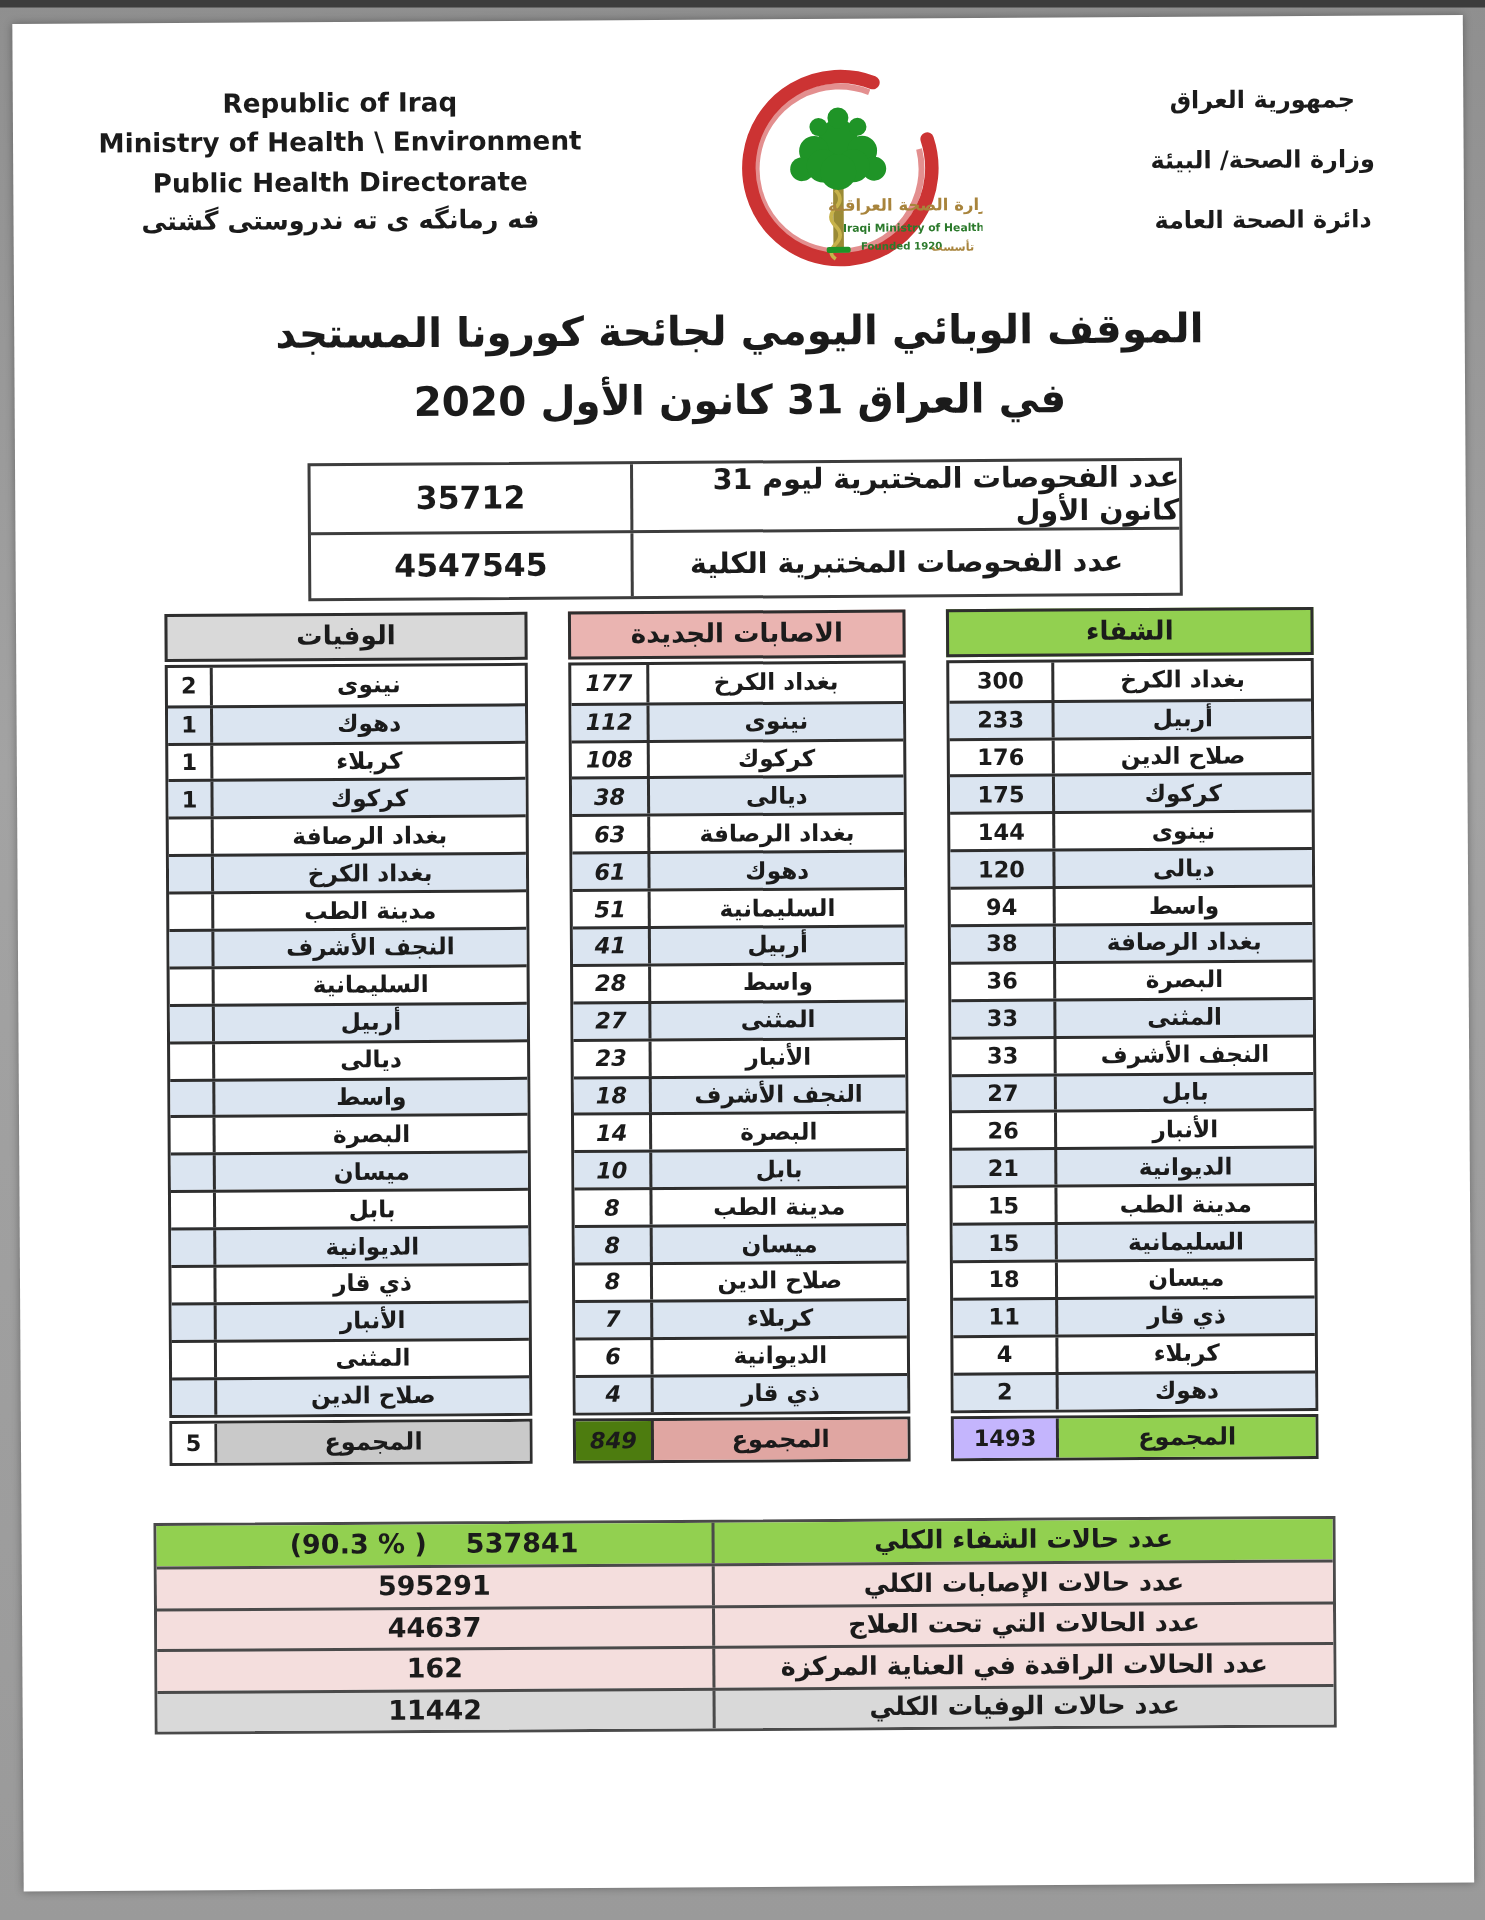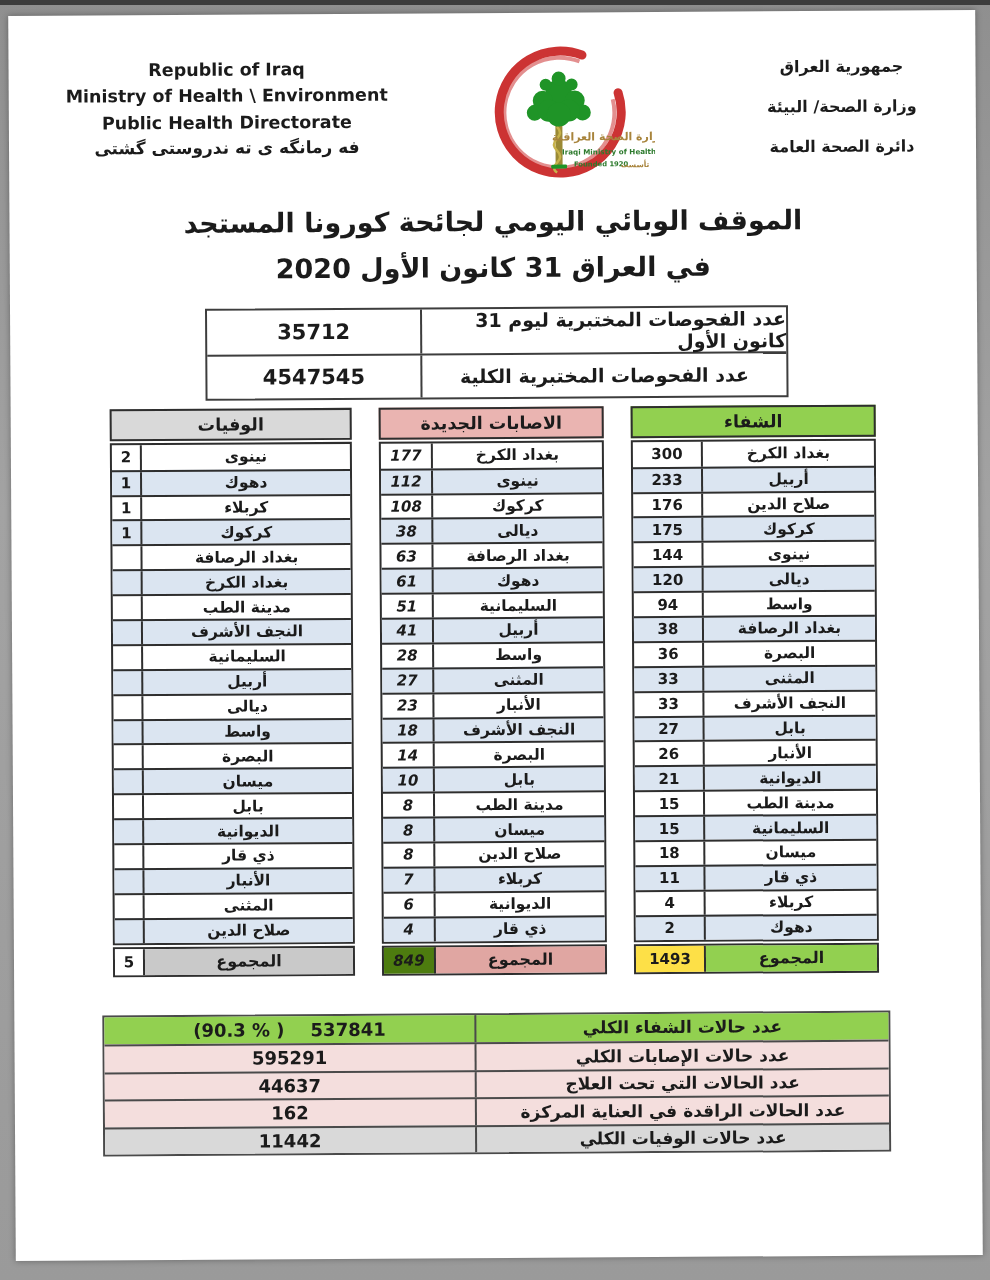--- a/index.html
+++ b/index.html
@@ -398,21 +398,21 @@
             <div class="gt-row ">
        <div class="gt-val">4</div>
        <div class="gt-name">كربلاء</div>
      </div>
             <div class="gt-row alt">
        <div class="gt-val">2</div>
        <div class="gt-name">دهوك</div>
      </div>
           </div>
      <div class="gt-total">
-       <div class="gt-val" style="background:#fde047">1493</div>
+       <div class="gt-val" style="background:#c4b5fd">1493</div>
        <div class="gt-name" style="background:#92d050">المجموع</div>
      </div>
         </div>
     </div>
 
     <div class="summary-table">
         <div class="sum-row" style="background:#92d050">
      <div class="sum-val">
        <span>(90.3 % )</span>
        <span>537841</span>

